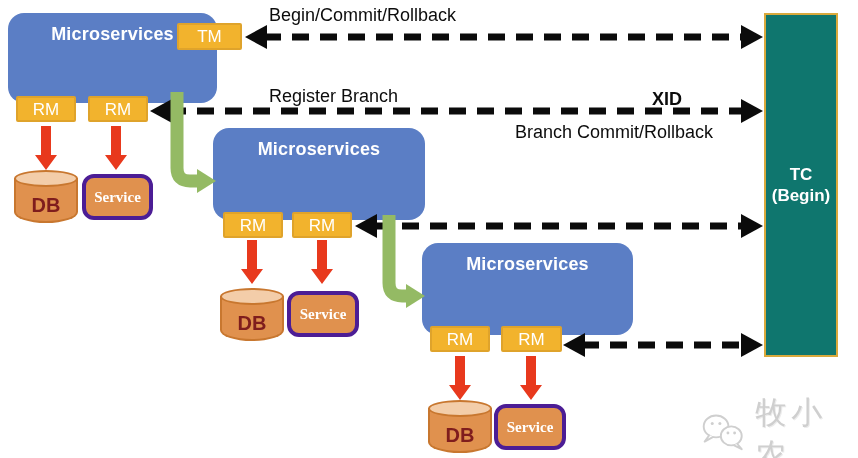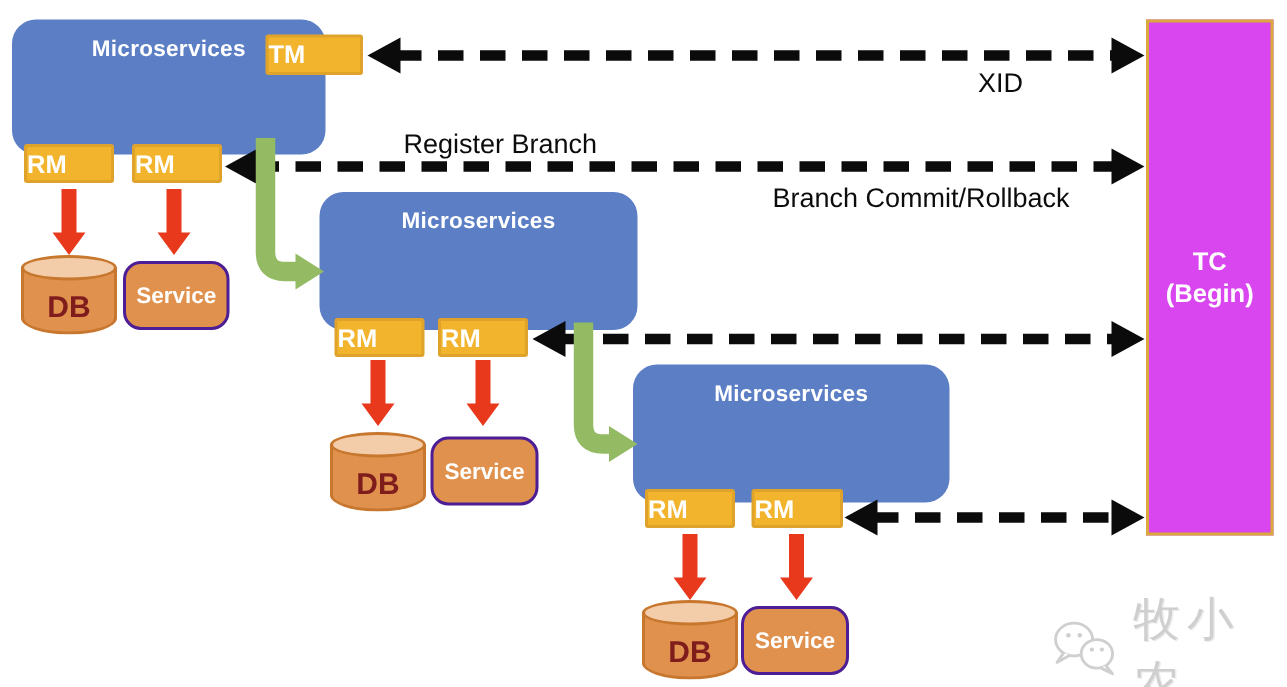--- a/index.html
+++ b/index.html
@@ -2,55 +2,55 @@
 <html><head>
 <meta charset="utf-8">
 <style>
   html,body{margin:0;padding:0;background:#fff;}
   .stage{
     position:relative;width:858px;height:458px;overflow:hidden;background:#ffffff;
     font-family:"Liberation Sans",sans-serif;
   }
   .ms-box{
     position:absolute;background:#5B7EC5;border-radius:16px;
-    text-align:center;color:#fff;font-weight:bold;font-size:15px;
+    text-align:center;color:#fff;font-weight:bold;font-size:18px;
   }
   .ms-box .ms-title{display:block;padding-top:11px;letter-spacing:.2px;}
   .badge{
     position:absolute;background:#F2B32D;border:2px solid #DFA32B;border-radius:2px;
-    color:#fff;font-weight:bold;font-size:17px;line-height:23px;
+    color:#fff;font-weight:normal;font-size:17px;text-align:center;line-height:23px;
     box-sizing:border-box;
   }
   .tc-box{
-    position:absolute;left:764px;top:13px;width:85px;height:344px;
-    background:#d946ef;border:2px solid #D9A93C;box-sizing:border-box;
+    position:absolute;left:764px;top:13px;width:74px;height:344px;
+    background:#0f766e;border:2px solid #D9A93C;box-sizing:border-box;
     display:flex;flex-direction:column;align-items:center;justify-content:center;
     color:#fff;font-weight:bold;font-size:17px;line-height:21px;text-align:center;
   }
   .svc{
-    position:absolute;background:#E0914E;border:2px solid #4c1d95;border-radius:12px;
+    position:absolute;background:#E0914E;border:4px solid #4c1d95;border-radius:12px;
     box-sizing:border-box;display:flex;align-items:center;justify-content:center;
-    color:#fff;font-weight:bold;font-size:15px;
+    color:#fff;font-weight:bold;font-size:15px;font-family:Liberation Serif, serif;
   }
   .db{position:absolute;}
   .cyl-body{
     position:absolute;left:0;right:0;top:8px;bottom:0;background:#E0914E;
     border:2px solid #C8772F;border-top:none;box-sizing:border-box;
     border-radius:0 0 50% 50% / 0 0 11px 11px;
   }
   .cyl-top{
     position:absolute;left:0;right:0;top:0;height:17px;background:#F3CDA9;
     border:2px solid #C8772F;border-radius:50%;box-sizing:border-box;
   }
   .db-label{
     position:absolute;left:0;right:0;bottom:6px;text-align:center;
     color:#7f1d1d;font-weight:bold;font-size:20px;
   }
   .flow-label{position:absolute;color:#0c0c0c;font-size:18px;white-space:nowrap;}
-  .flow-label.bold{font-weight:normal;}
+  .flow-label.bold{font-weight:bold;margin-top:44px;}
   .overlay{position:absolute;left:0;top:0;width:858px;height:458px;pointer-events:none;}
   .watermark{
     position:absolute;left:698px;top:392px;display:flex;align-items:center;
     color:#cbcbcb;
   }
   .wm-text{
     font-size:31px;letter-spacing:5px;color:#cfcfcf;
     text-shadow:1px 1px 0 #ececec;margin-left:6px;
   }
 </style>
@@ -100,20 +100,21 @@
   </div>
   <div class="svc" style="left:494px;top:404px;width:72px;height:46px;">
     <span>Service</span>
   </div>
 
   <div class="tc-box">
     <span>TC</span>
     <span>(Begin)</span>
   </div>
 
+  <div class="flow-label" style="left:269px;top:5px;">Begin/Commit/Rollback</div>
   <div class="flow-label bold" style="left:652px;top:45px;">XID</div>
   <div class="flow-label" style="left:515px;top:122px;">Branch Commit/Rollback</div>
   <div class="flow-label" style="left:269px;top:86px;">Register Branch</div>
 
   <svg class="overlay" viewBox="0 0 858 458">
 
     <g>
       <line x1="264" y1="37" x2="744" y2="37" stroke="#0b0b0b" stroke-width="7" stroke-dasharray="17 11"></line>
       <polygon points="245,37 267,25 267,49" fill="#0b0b0b"></polygon>
       <polygon points="763,37 741,25 741,49" fill="#0b0b0b"></polygon>

